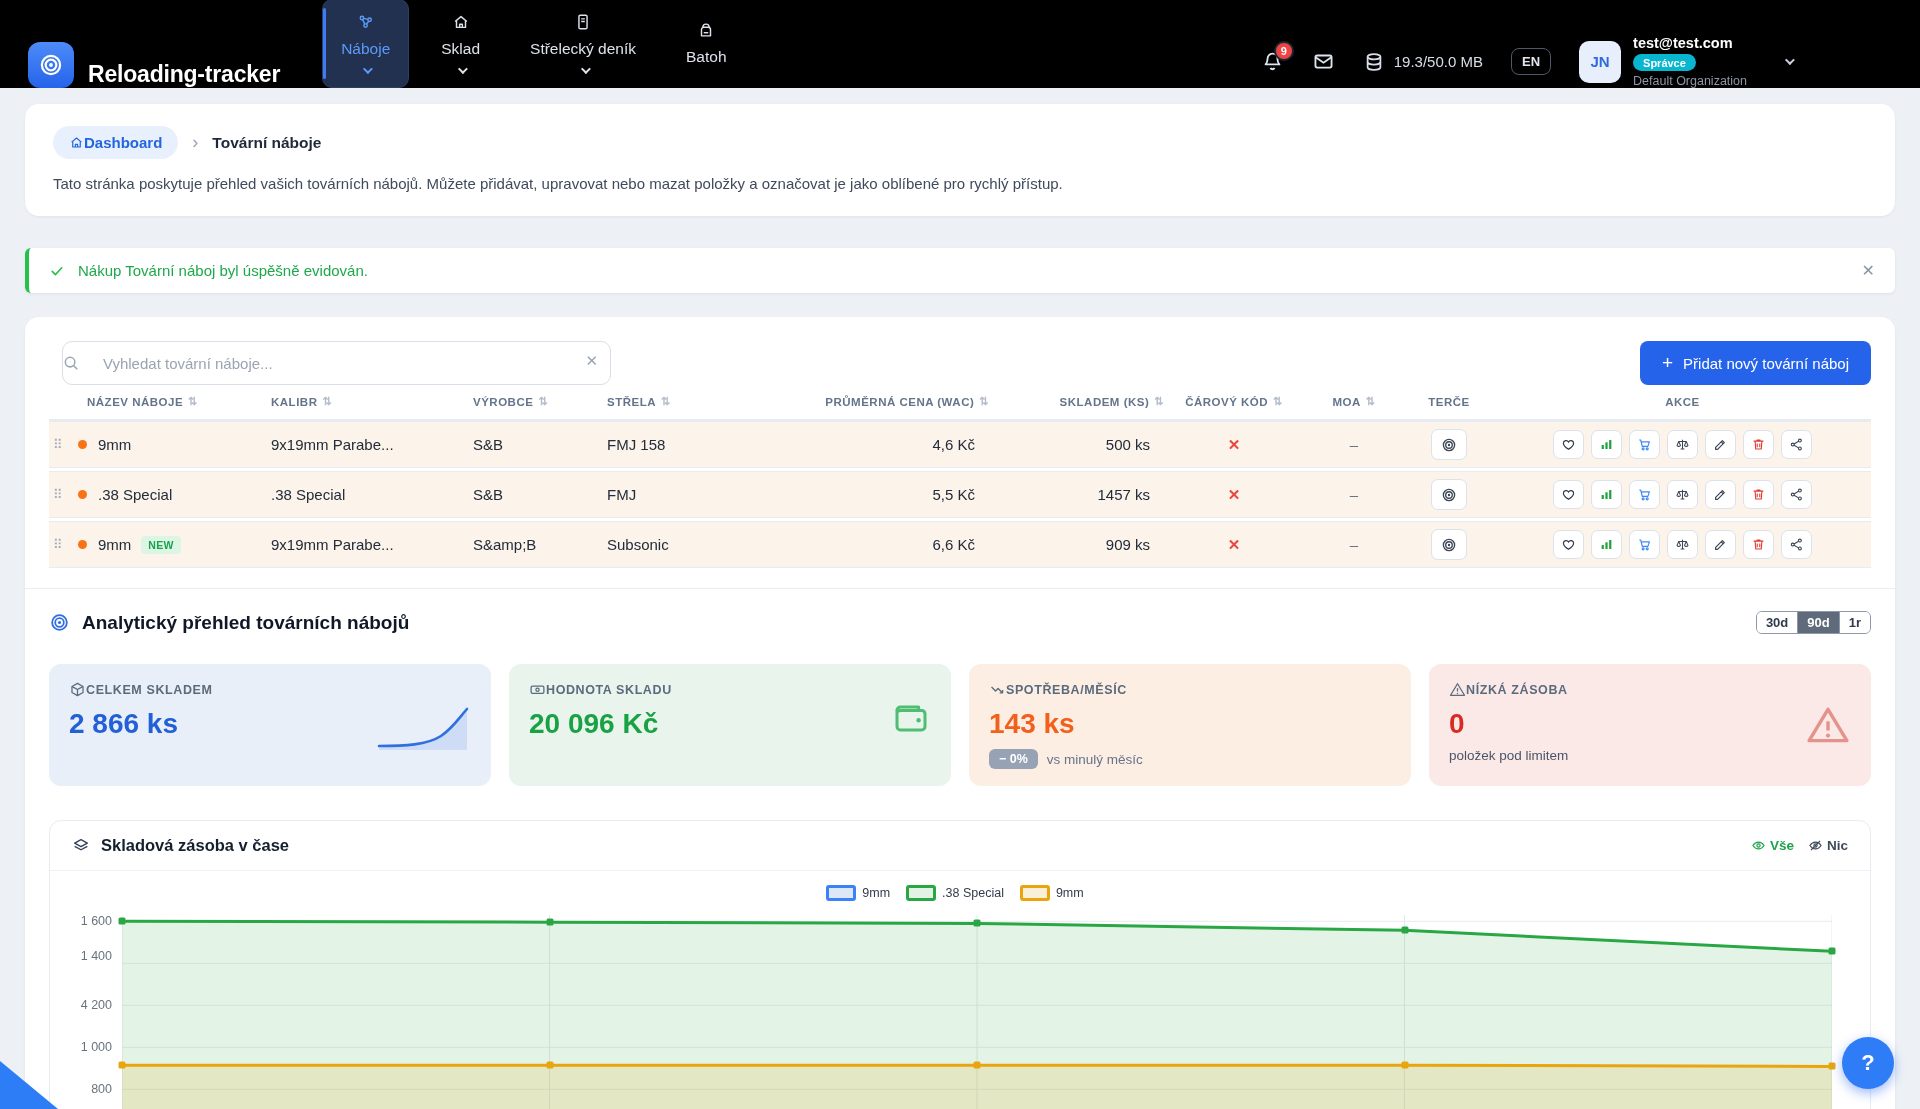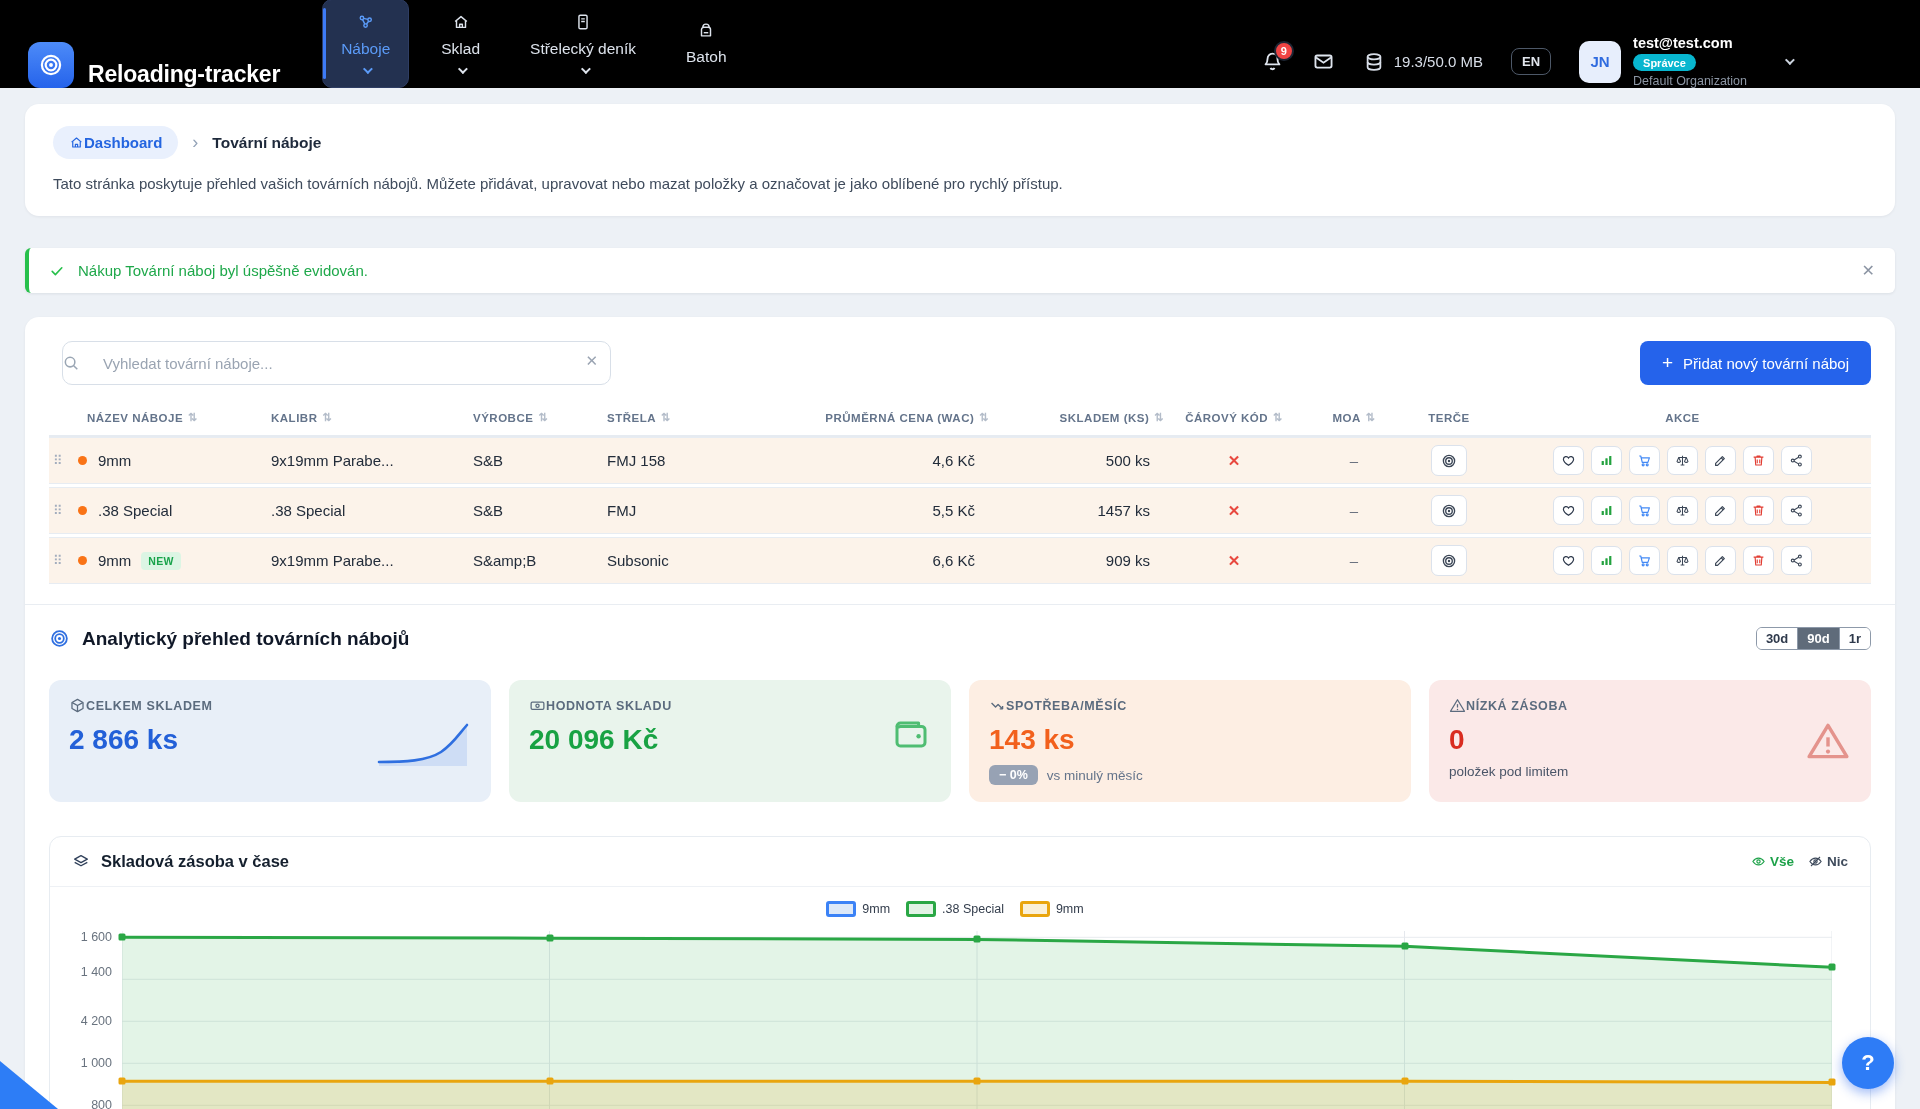--- a/index.html
+++ b/index.html
@@ -58,21 +58,21 @@
   .search-wrap input { width:100%; height:44px; border:1px solid #d8dfe8; border-radius:10px; padding:0 36px 0 40px;
                        font-size:15px; font-family:inherit; color:#334155; outline:none; }
   .search-wrap input::placeholder { color:#9aa4b2; }
   .search-icon { position:absolute; left:13px; top:13px; }
   .search-clear { position:absolute; right:13px; top:11px; color:#9aa4b2; font-size:15px; cursor:pointer; }
   .add-btn { margin-left:auto; height:44px; background:#2563eb; color:#fff; border:none; border-radius:8px;
              padding:0 22px; font-size:15px; font-family:inherit; display:flex; align-items:center; gap:10px; cursor:pointer; }
   .add-plus { font-size:19px; font-weight:400; }
 
   
-  .tbl { margin-top:26px; }
+  .tbl { margin-top:10px; }
   .tgrid { display:grid; grid-template-columns:222px 202px 134px 142px 240px 175px 140px 100px 90px 1fr; align-items:center; }
   .thead { padding-bottom:11px; border-bottom:2px solid #e6ebf1; }
   .th { display:flex; align-items:center; gap:5px; font-size:11.5px; font-weight:bold; color:#64748b;
         letter-spacing:.5px; text-transform:uppercase; }
   .th.first { padding-left:38px; }
   .th.right { justify-content:flex-end; }
   .th.center { justify-content:center; }
   .sort { color:#b3bcc9; font-size:11px; cursor:pointer; }
   .trow { height:47px; background:#fcf3ea; border-top:1px solid #e7ecf2; border-bottom:1px solid #e7ecf2; margin-bottom:3px; font-size:15px; color:#222c3a; }
   .cell-name { display:flex; align-items:center; padding-left:4px; }

